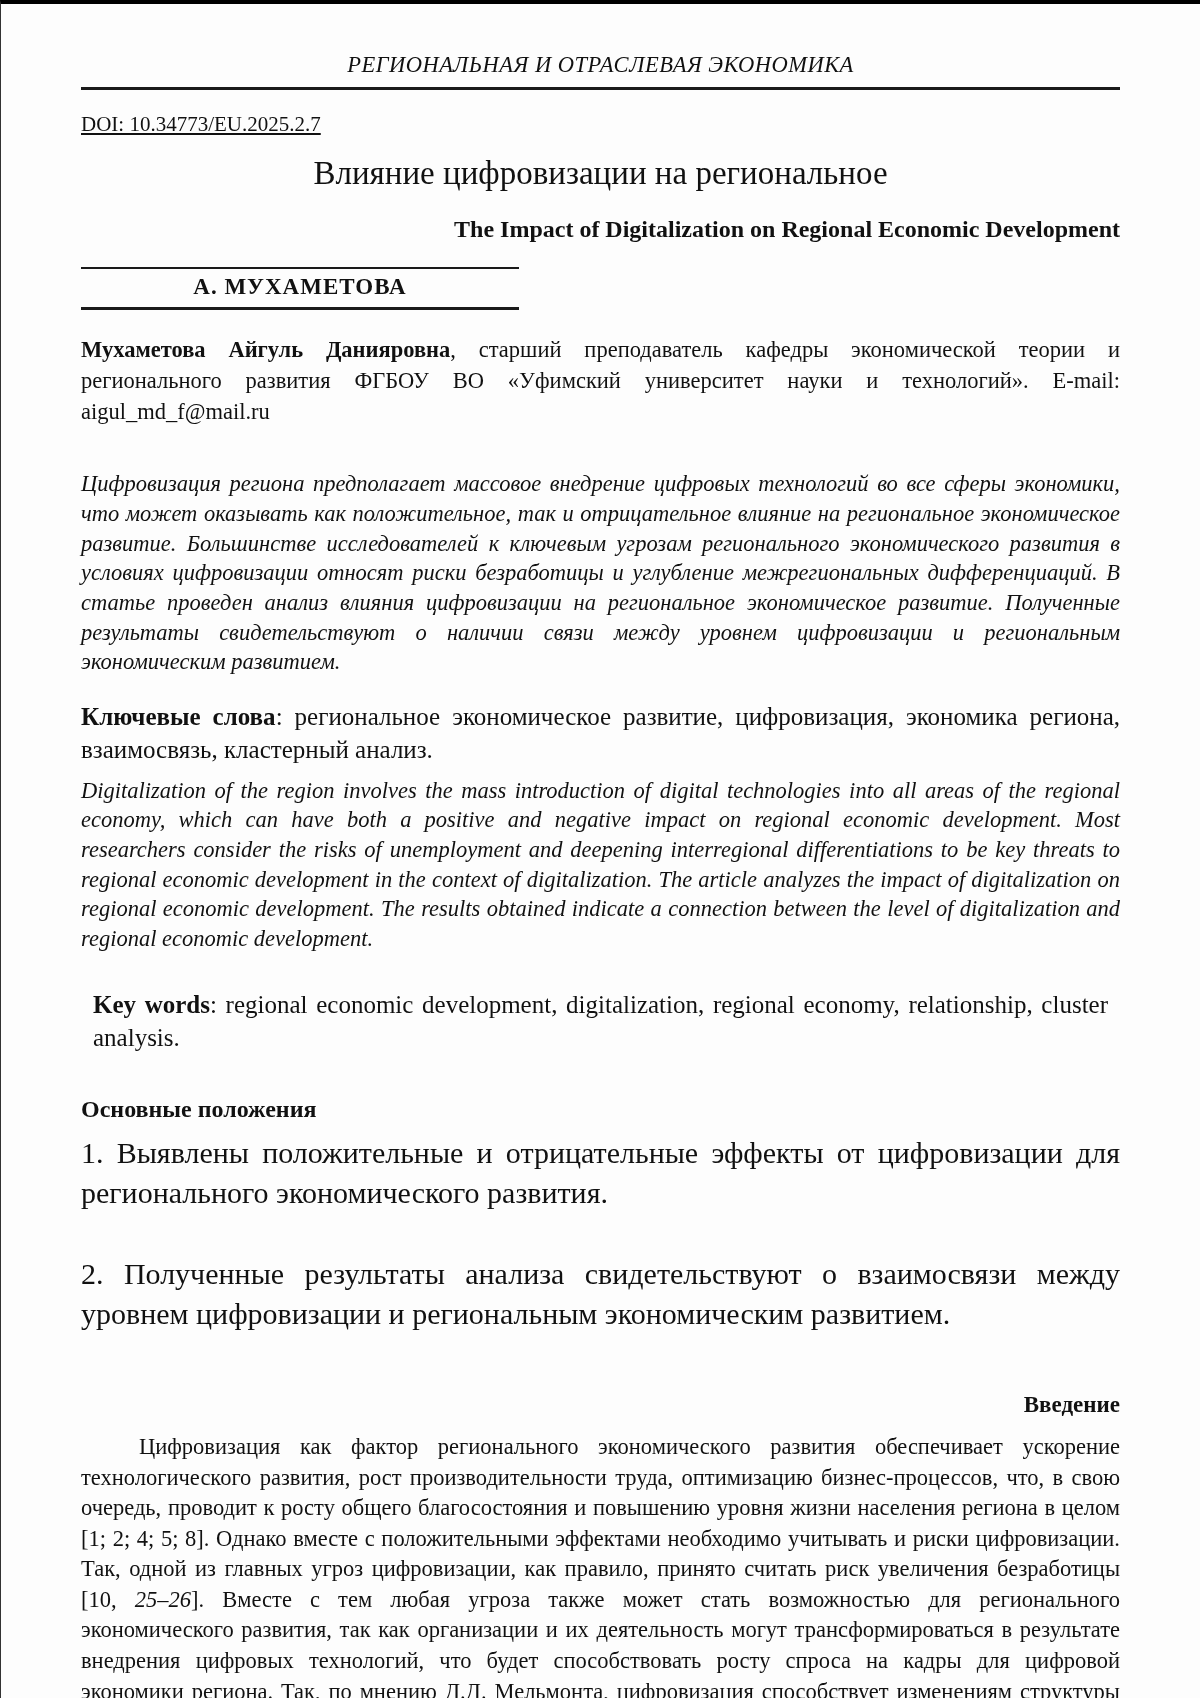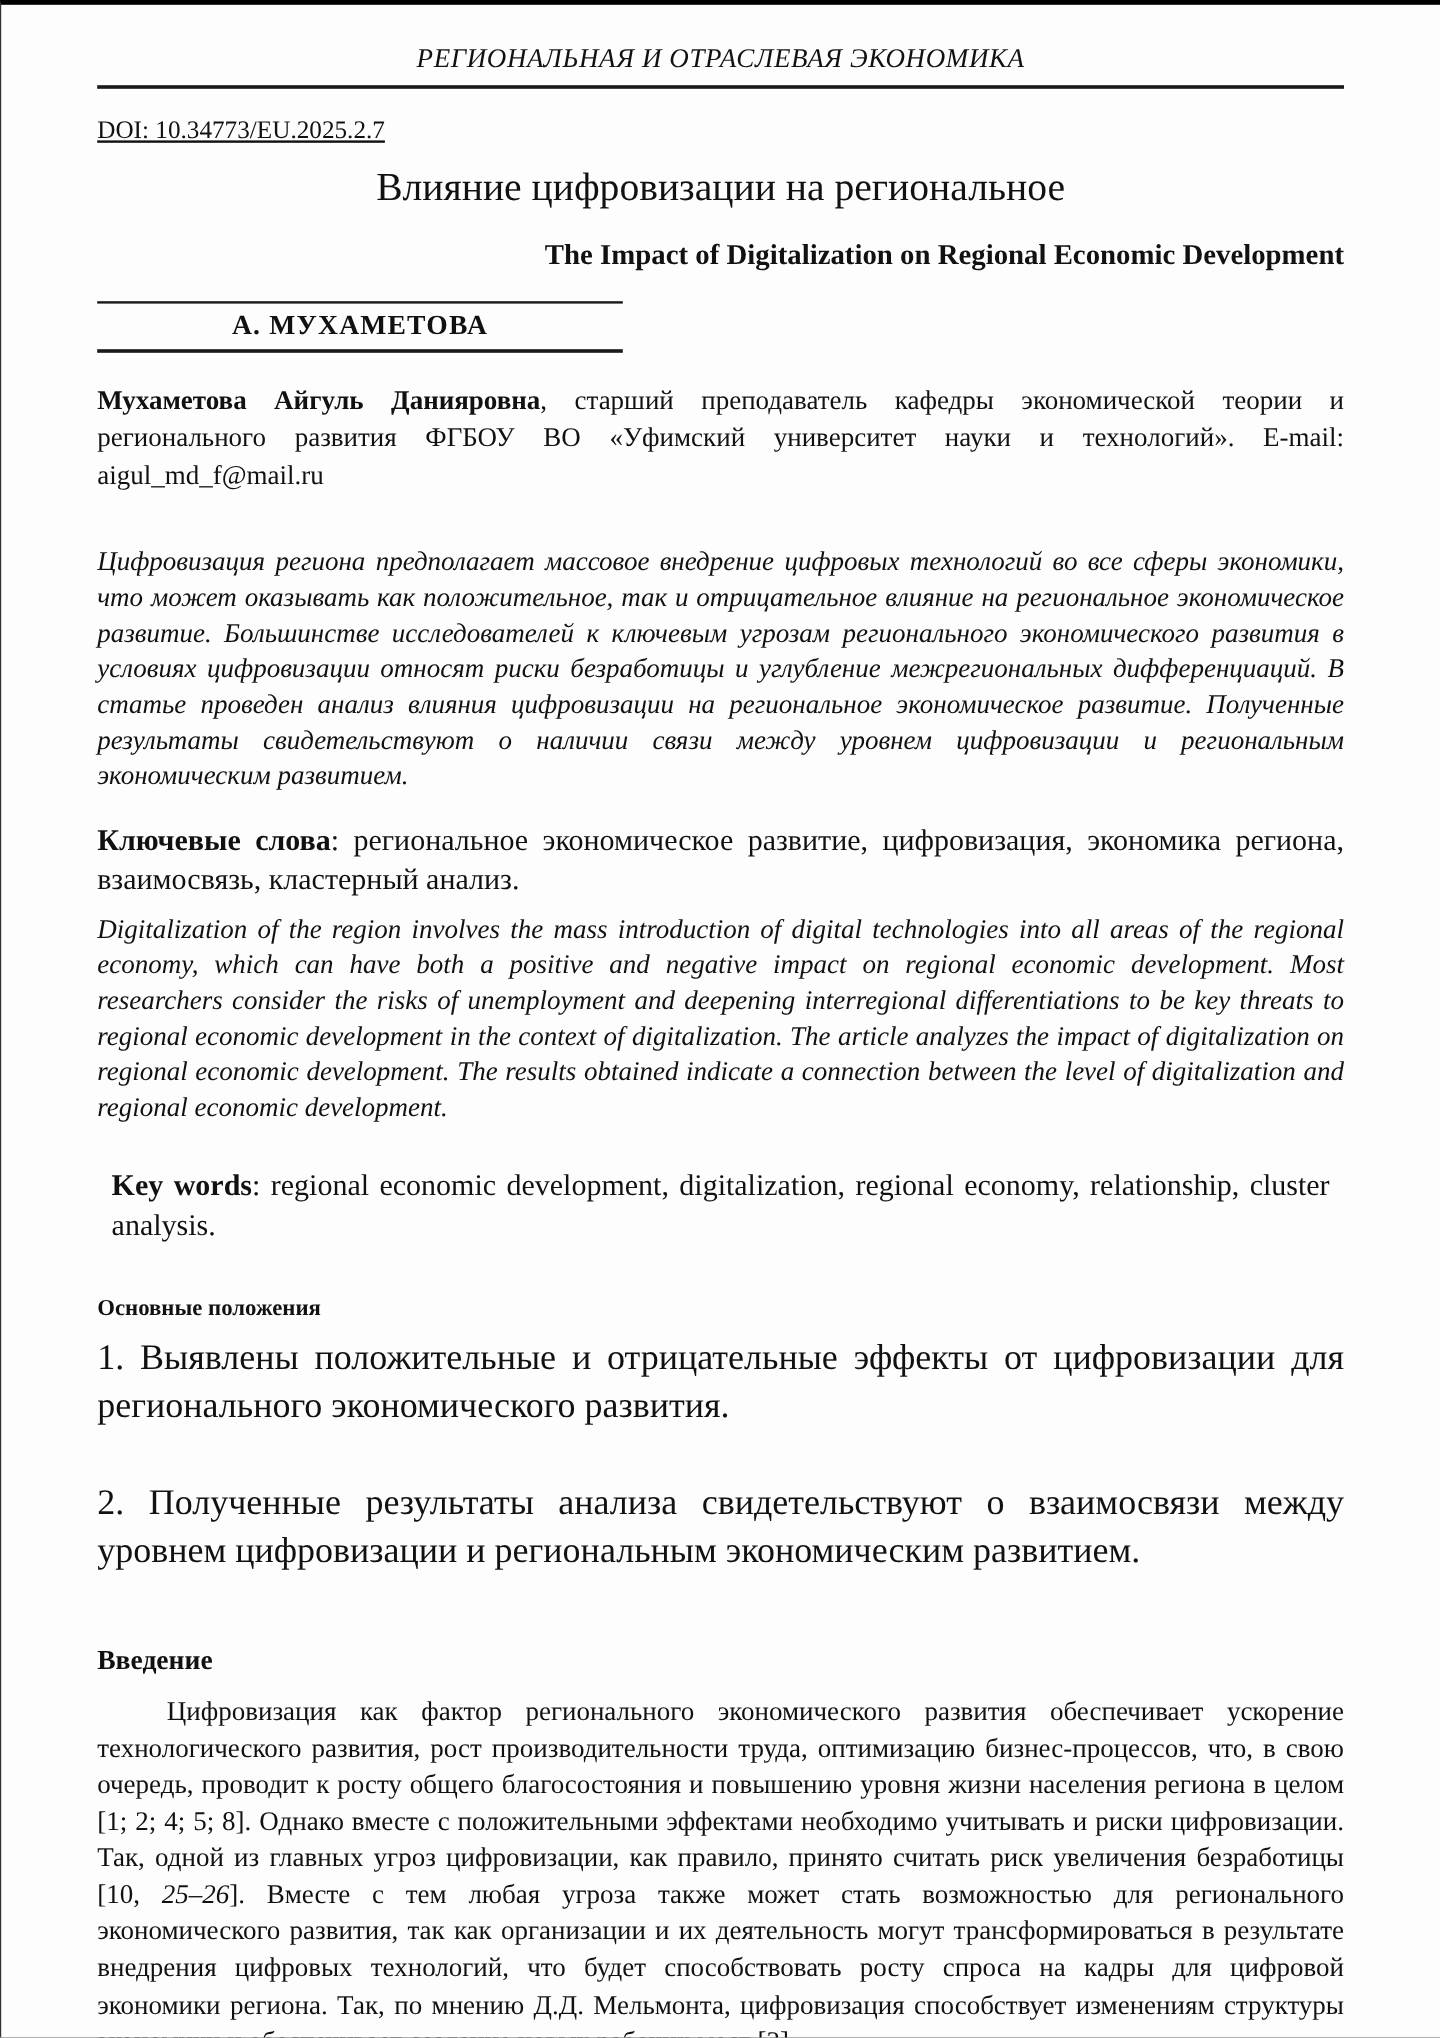--- a/index.html
+++ b/index.html
@@ -5,21 +5,21 @@
   html, body { margin: 0; padding: 0; background: #777; }
   .page {
     position: relative;
     width: 1200px;
     height: 1698px;
     margin: 0 auto;
     background: #fdfdfd;
     color: #111;
     font-family: "Liberation Serif", "DejaVu Serif", serif;
     box-sizing: border-box;
-    padding: 32px 80px 34px 80px;
+    padding: 48px 80px 34px 80px;
     display: flex;
     flex-direction: column;
     border-top: 4px solid #000;
     border-left: 1px solid #333;
   }
   .running-head {
     text-align: center;
     font-style: italic;
     font-size: 22.5px;
     letter-spacing: 0.5px;
@@ -72,31 +72,31 @@
   .abstract-en { margin-top: 10px; }
   .kw-line {
     font-size: 25px;
     line-height: 1.32;
     text-align: justify;
   }
   .kw-label { font-weight: bold; }
   .highlights-heading {
     margin-top: 30px;
     font-weight: bold;
-    font-size: 19px;
+    font-size: 24px;
   }
   .highlight-item {
     margin-top: 10px;
     font-size: 30px;
     line-height: 1.34;
     text-align: justify;
   }
   .intro-heading {
     margin-top: 28px;
-    text-align: left;
+    text-align: right;
     font-weight: bold;
     font-size: 23px;
   }
   .intro-paragraph {
     margin-top: 14px;
     font-size: 22.5px;
     line-height: 1.36;
     text-align: justify;
     text-indent: 58px;
   }

